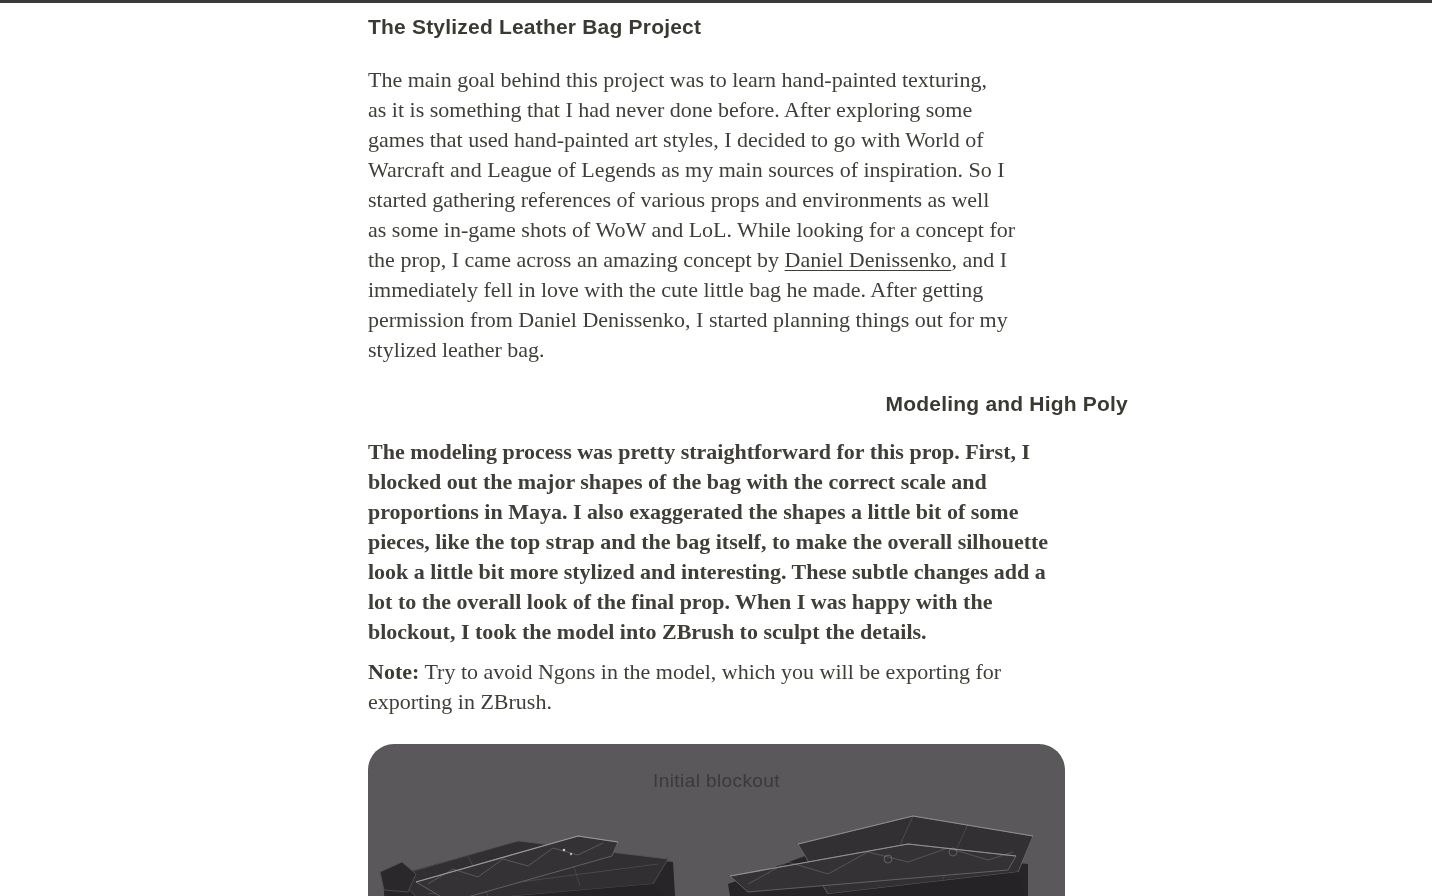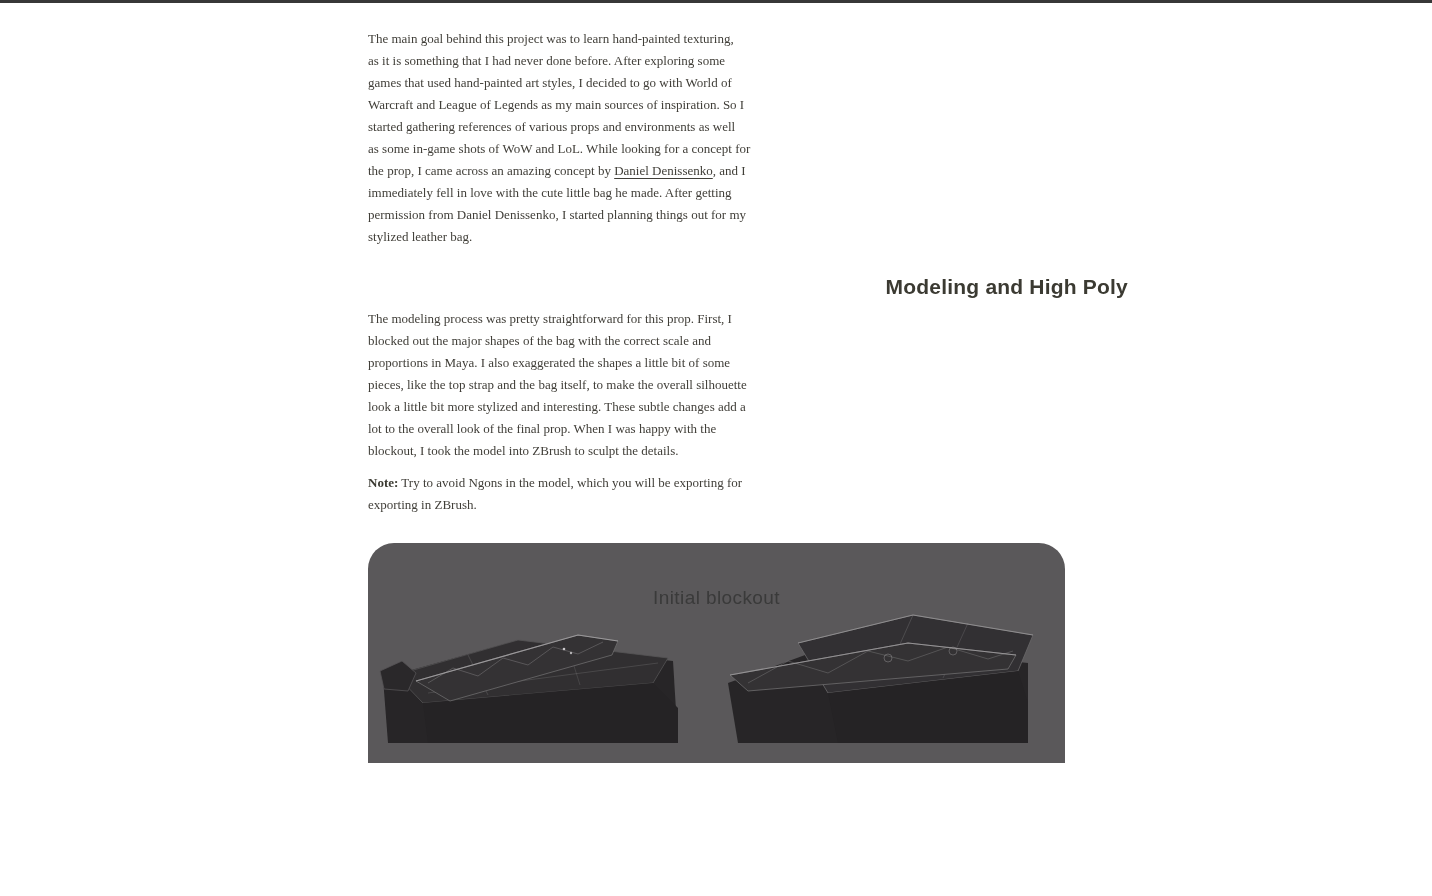--- a/index.html
+++ b/index.html
@@ -32,59 +32,60 @@
     font-family:"Liberation Sans", sans-serif;
     font-weight:700;
     font-size:21px;
     line-height:26px;
     letter-spacing:0.2px;
     color:var(--heading_text);
   }
   .h1{margin-top:11px;}
   .h2{margin-top:26px;text-align:right;}
   .body-par{
-    font-size:13px;
-    line-height:22px;
+    font-size:22px;
+    line-height:30px;
     color:var(--body_text);
   }
   .p-intro{margin-top:25px;}
-  .p-modeling{margin-top:8px;}
+  .p-modeling{margin-top:20px;font-weight:bold;}
   .p-note{margin-top:10px;}
   .p-note strong{font-weight:700;color:var(--heading_text);}
   .artist-link{
     color:inherit;
     text-underline-offset:3px;
     text-decoration-thickness:1px;
     margin-top:9px;
   }
   .image-card{
     margin-top:27px;
     width:697px;height:220px;
     background:var(--card_background);
     border-radius:26px 26px 0 0;
     position:relative;
     overflow:hidden;
   }
   .image-caption{
-    position:absolute;top:44px;left:0;width:100%;
+    position:absolute;top:26px;left:0;width:100%;
     text-align:center;
     font-family:"Liberation Sans", sans-serif;
     font-size:19px;
     letter-spacing:0.4px;
     color:var(--caption_text);
   }
   .bags-svg{position:absolute;left:0;top:0;}
 </style>
 </head>
 <body>
 
 <div class="top-bar"></div>
 
 <div class="article-column">
 
+  <h3 class="section-heading h1">The Stylized Leather Bag Project</h3>
 
   <p class="body-par p-intro"><span>The main goal behind this project was to learn hand-painted texturing,<br>as it is something that I had never done before. After exploring some<br>games that used hand-painted art styles, I decided to go with World of<br>Warcraft and League of Legends as my main sources of inspiration. So I<br>started gathering references of various props and environments as well<br>as some in-game shots of WoW and LoL. While looking for a concept for</span><br><span>the prop, I came across an amazing concept by </span><a href="#" class="artist-link">Daniel Denissenko</a><span>, and I</span><br><span>immediately fell in love with the cute little bag he made. After getting<br>permission from Daniel Denissenko, I started planning things out for my<br>stylized leather bag.</span></p>
 
   <h3 class="section-heading h2">Modeling and High Poly</h3>
 
   <p class="body-par p-modeling">The modeling process was pretty straightforward for this prop. First, I<br>blocked out the major shapes of the bag with the correct scale and<br>proportions in Maya. I also exaggerated the shapes a little bit of some<br>pieces, like the top strap and the bag itself, to make the overall silhouette<br>look a little bit more stylized and interesting. These subtle changes add a<br>lot to the overall look of the final prop. When I was happy with the<br>blockout, I took the model into ZBrush to sculpt the details.</p>
 
   <p class="body-par p-note"><strong>Note:</strong><span> Try to avoid Ngons in the model, which you will be exporting for</span><br><span>exporting in ZBrush.</span></p>
 
   <div class="image-card">

